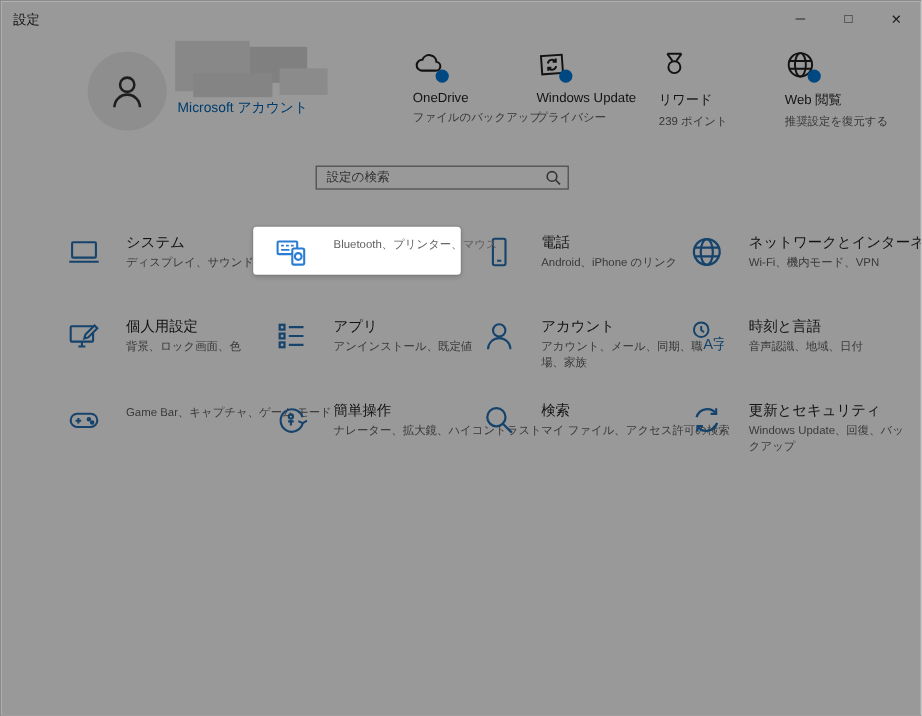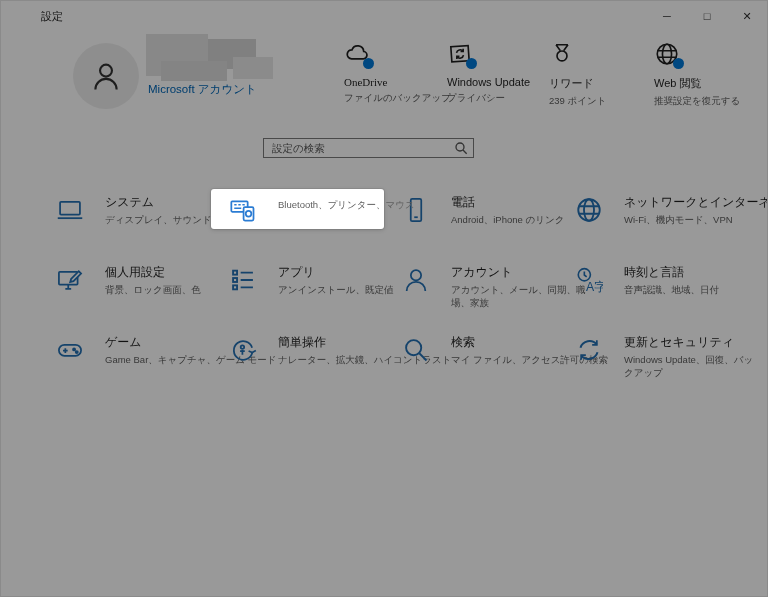--- a/index.html
+++ b/index.html
@@ -1,36 +1,36 @@
 <!DOCTYPE html>
 <html><head>
 <meta charset="utf-8">
 <style>
   * { margin:0; padding:0; box-sizing:border-box; }
   html,body { width:768px; height:597px; overflow:hidden; }
   body { font-family:"Liberation Sans","DejaVu Sans",sans-serif; background:#fff; }
   .window { position:relative; width:768px; height:597px; background:#fff; border:1px solid #8a8a8a; overflow:hidden; }
 
   
-  .titlebar { position:absolute; top:0; left:0; right:0; height:30px; display:flex; align-items:center;margin-left:30px; }
+  .titlebar { position:absolute; top:0; left:0; right:0; height:30px; display:flex; align-items:center; }
   .titlebar-title { font-size:11px; color:#1a1a1a; padding-left:10px; }
   .win-controls { position:absolute; right:0; top:0; height:30px; display:flex; }
   .win-btn { width:40px; height:30px; display:flex; align-items:center; justify-content:center; font-size:11px; color:#333; }
 
   
   .avatar { position:absolute; left:72px; top:42px; width:66px; height:66px; border-radius:50%; background:#ededed; display:flex; align-items:center; justify-content:center; }
   .redact { position:absolute; }
   .r1 { left:145px; top:33px; width:62px; height:42px; background:#e3e3e3; }
   .r2 { left:207px; top:38px; width:48px; height:30px; background:#d6d6d6; }
   .r3 { left:160px; top:60px; width:66px; height:20px; background:#dcdcdc; }
   .r4 { left:232px; top:56px; width:40px; height:22px; background:#e8e8e8; }
   .ms-account { position:absolute; left:147px; top:81px; font-size:11.5px; color:#0067b8; }
 
   .quick { position:absolute; top:40px; width:104px; }
-  .q1 { left:343px;font-family:Liberation Serif, serif; } .q2 { left:446px; } .q3 { left:548px; } .q4 { left:653px; }
+  .q1 { left:343px; } .q2 { left:446px; } .q3 { left:548px; } .q4 { left:653px; }
   .quick-icon { position:relative; width:26px; height:26px; color:#1f1f1f; }
   .blue-dot { position:absolute; width:11px; height:11px; border-radius:50%; background:#0078d7; right:-4px; bottom:-2px; }
   .quick-title { font-size:11px; color:#1f1f1f; margin-top:9px; white-space:nowrap; }
   .quick-sub { font-size:9.5px; color:#5c5c5c; margin-top:4px; white-space:nowrap; }
 
   
   .searchbox { position:absolute; left:262px; top:137px; width:211px; height:20px; background:#fff; border:1px solid #7a7a7a; display:flex; align-items:center; }
   .searchbox input { flex:1; border:none; outline:none; background:transparent; font-size:10.5px; color:#333; padding:0 4px 0 8px; font-family:inherit; }
   .searchbox input::placeholder { color:#555; opacity:1; }
   .search-glyph { width:16px; height:16px; color:#555; margin-right:4px; flex:none; }
@@ -252,21 +252,20 @@
     <div class="tile">
       <span class="tile-icon">
         <svg viewBox="0 0 24 24" fill="none" stroke="currentColor" stroke-width="1.5">
           <rect x="2.5" y="7.5" width="19" height="9.5" rx="4.7"></rect>
           <path d="M8 10.5 v4 M6 12.5 h4"></path>
           <circle cx="15.5" cy="11.5" r="0.9" fill="currentColor"></circle>
             <circle cx="17.8" cy="13.8" r="0.9" fill="currentColor"></circle>
         </svg>
       </span>
       <span class="tile-text">
-          <div class="tile-title">ゲーム</div>
           <div class="tile-sub">Game Bar、キャプチャ、ゲーム モード</div>
         </span>
     </div>
 
     <div class="tile">
       <span class="tile-icon">
         <svg viewBox="0 0 24 24" fill="none" stroke="currentColor" stroke-width="1.5">
           <path d="M19.8 10 a8 8 0 1 0 .2 4"></path>
           <path d="M16.8 12.8 l3.2 1.4 3-1.8" stroke-width="1.4"></path>
           <circle cx="11.5" cy="9.5" r="1.5"></circle>

